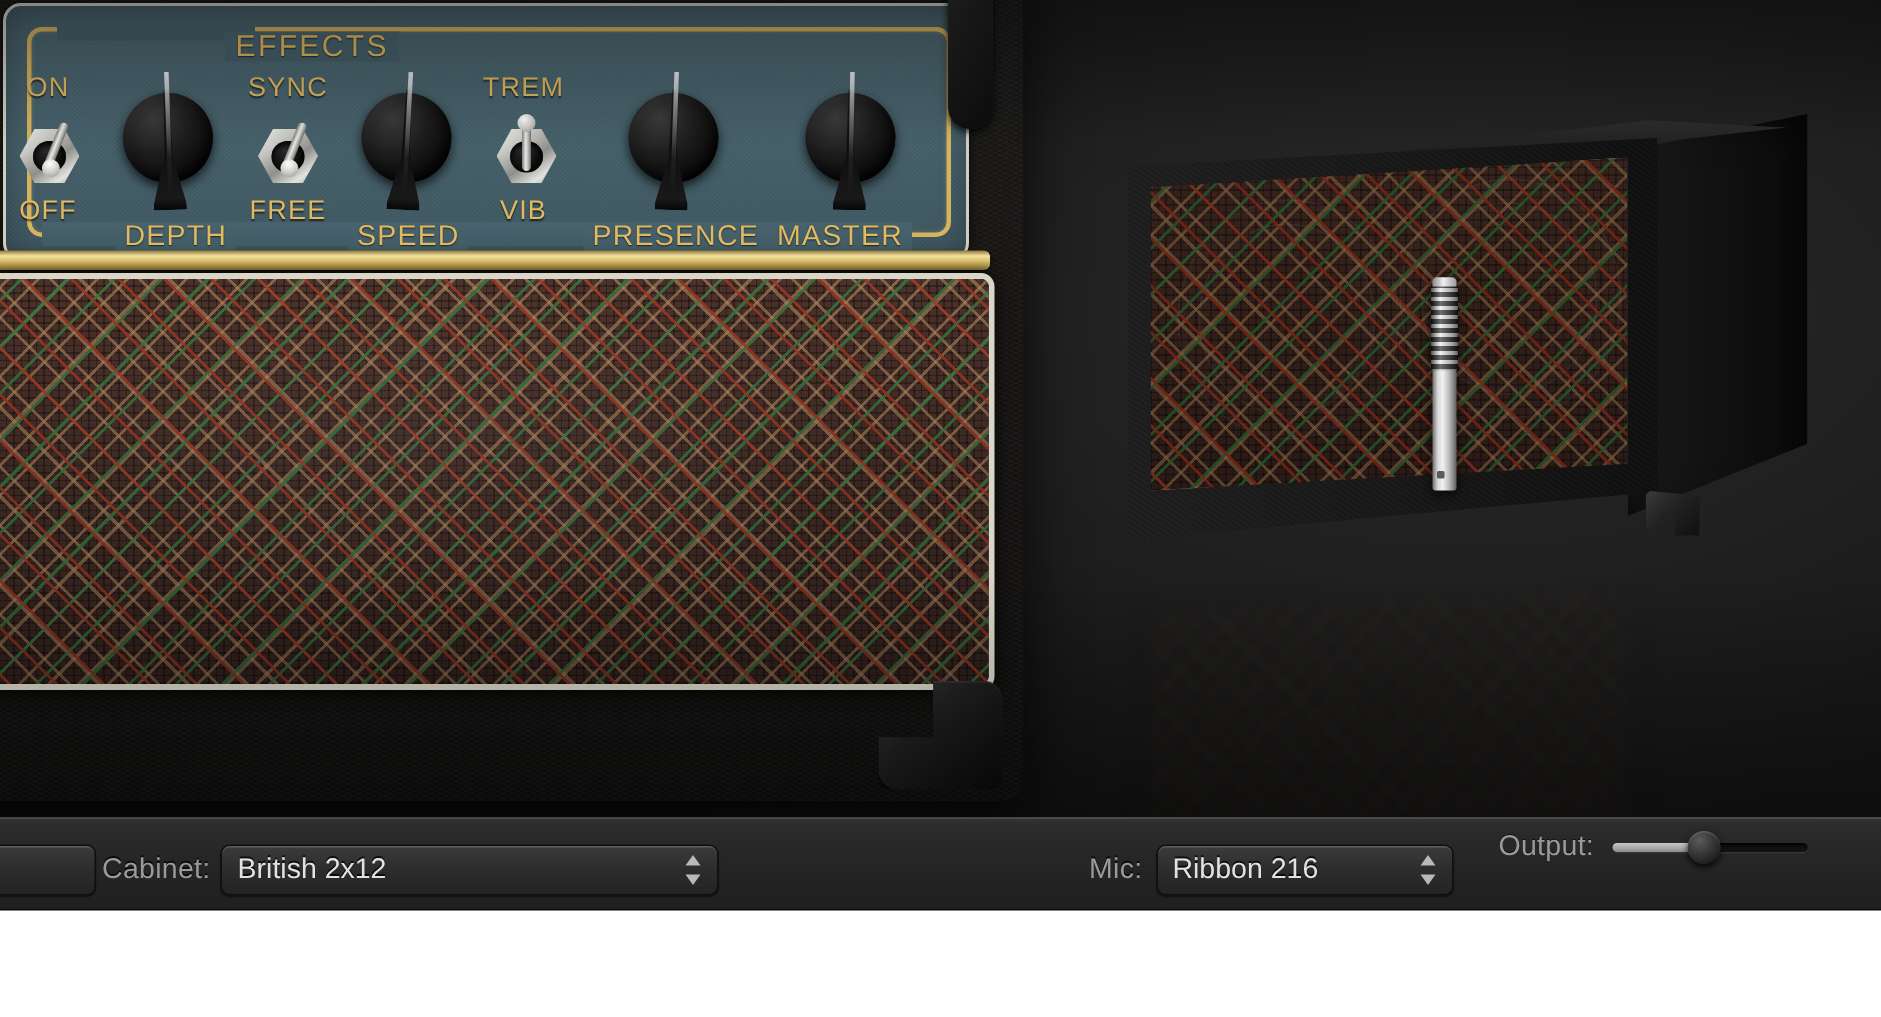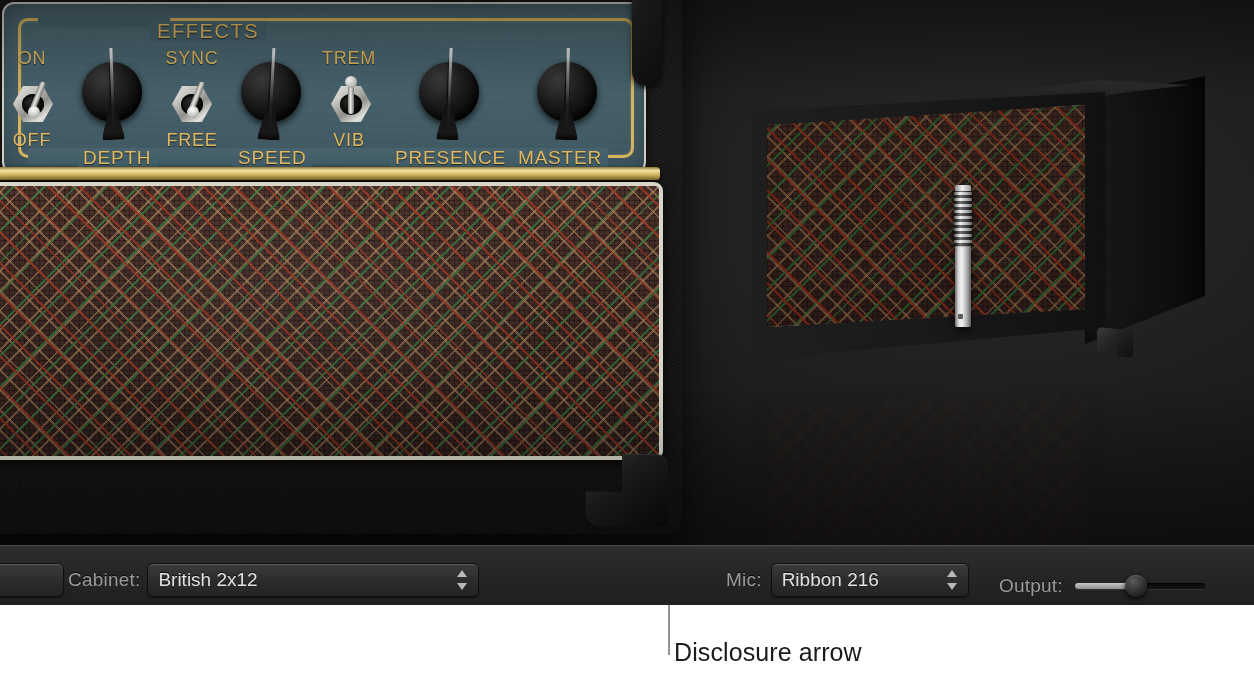--- a/index.html
+++ b/index.html
@@ -418,21 +418,21 @@
     width: 160px; height: 34px;
   }
   #cabinet-group { position: absolute; left: 68px; top: 13px; display: flex; align-items: center; gap: 7px; }
   #cabinet-popup { width: 332px; }
   #cabinet-popup .val { flex: 1; }
 
   #mic-group { position: absolute; left: 726px; top: 13px; display: flex; align-items: center; gap: 9px; }
   #mic-popup { width: 198px; }
   #mic-popup .val { flex: 1; }
 
-  #output-group { position: absolute; left: 999px; top: 21px; display: flex; align-items: center; gap: 12px; }
+  #output-group { position: absolute; left: 999px; top: 0; display: flex; align-items: center; gap: 12px; }
   .slider { position: relative; width: 130px; height: 30px; }
   .slider .track {
     position: absolute; left: 0; top: 12px;
     width: 130px; height: 6px;
     border-radius: 3px;
     background: linear-gradient(to bottom, #0b0b0b, #151515);
     box-shadow: inset 0 1px 2px rgba(0,0,0,0.9), 0 1px 0 rgba(255,255,255,0.07);
   }
   .slider .fill {
     position: absolute; left: 0; top: 12px;
@@ -617,18 +617,14 @@
         <div class="slider">
           <div class="track"></div>
           <div class="fill" id="output-fill" style="width: 61.1px;"></div>
           <div class="thumb" id="output-thumb" style="left: 61.1px;"></div>
         </div>
       </div>
     </div>
 
   </div>
 
-  <div id="callout-area">
-    <div id="callout-line"></div>
-    <div id="callout-text">Disclosure arrow</div>
-  </div>
 
 </div>
 
 </body></html>

